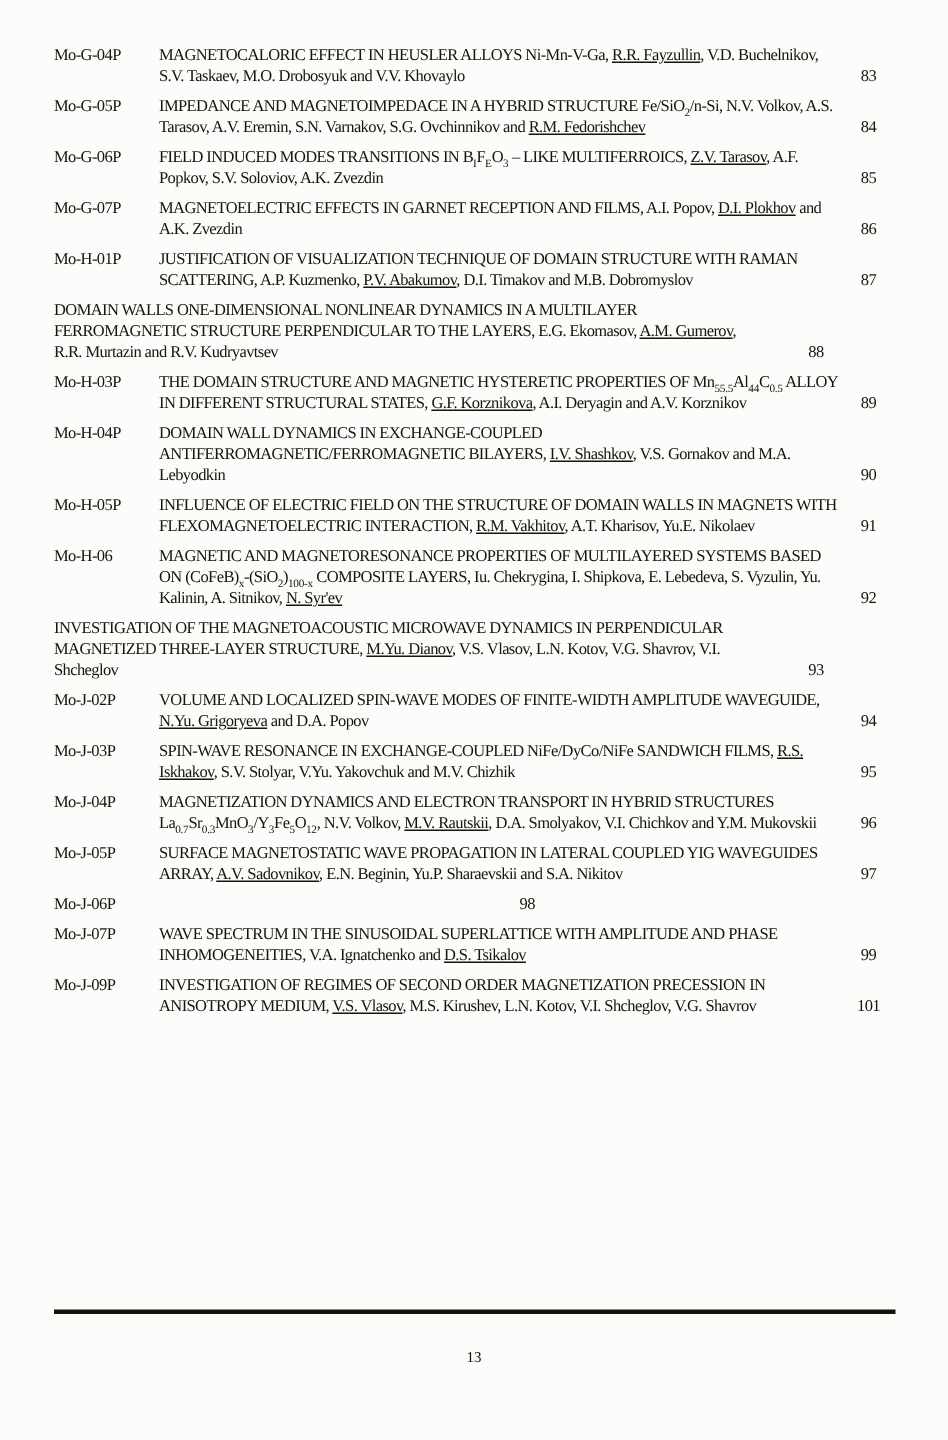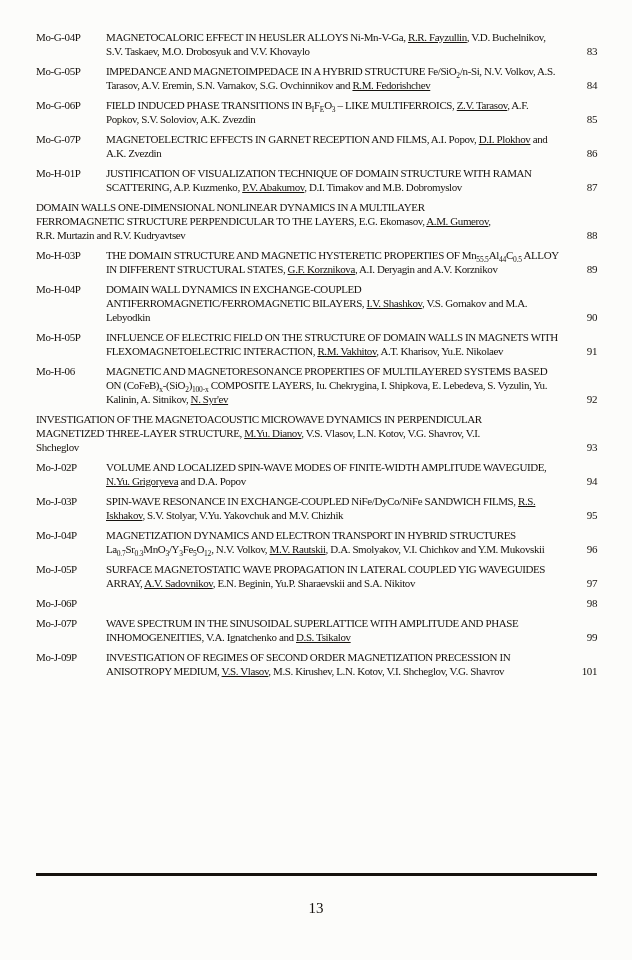--- a/index.html
+++ b/index.html
@@ -22,37 +22,37 @@
     font-size: 11px;
     line-height: 14px;
     letter-spacing: -0.4px;
   }
   .code  { flex: 0 0 70px; width: 70px; white-space: nowrap; }
   .title { flex: 0 0 455px; width: 455px; }
   .title sub { font-size: 7.5px; letter-spacing: -0.2px; line-height: 0; }
   .u { text-decoration: underline; text-underline-offset: 1px; }
   .pageno {
     flex: 1 1 auto;
-    text-align: right;
+    text-align: center;
     align-self: flex-end;
     white-space: nowrap;
   }
   .rule {
     position: absolute;
     left: 36px; top: 873px;
     width: 561px; height: 3px;
     background: #15110d;
     border: none; margin: 0; padding: 0;
   }
   .footer {
     position: absolute;
     left: 0; top: 900px;
     width: 632px;
     text-align: center;
-    font-size: 15px;
+    font-size: 10px;
     color: #15110d;
   }
 </style>
 </head>
 <body>
 
 <div class="content" id="entries">
   <div class="entry">
     <div class="code">Mo-G-04P</div>
     <div class="title"><span>MAGNETOCALORIC EFFECT IN HEUSLER ALLOYS Ni-Mn-V-Ga, </span><span class="u">R.R. Fayzullin</span><span>, V.D. Buchelnikov, S.V. Taskaev, M.O. Drobosyuk and V.V. Khovaylo</span></div>
@@ -60,21 +60,21 @@
   </div>
 
   <div class="entry">
     <div class="code">Mo-G-05P</div>
     <div class="title"><span>IMPEDANCE AND MAGNETOIMPEDACE IN A HYBRID STRUCTURE Fe/SiO</span><sub>2</sub><span>/n-Si, N.V. Volkov, A.S. Tarasov, A.V. Eremin, S.N. Varnakov, S.G. Ovchinnikov and </span><span class="u">R.M. Fedorishchev</span></div>
     <div class="pageno">84</div>
   </div>
 
   <div class="entry">
     <div class="code">Mo-G-06P</div>
-    <div class="title"><span>FIELD INDUCED PHASE TRANSITIONS IN B</span><sub>I</sub><span>F</span><sub>E</sub><span>O</span><sub>3</sub><span> – LIKE MULTIFERROICS, </span><span class="u">Z.V. Tarasov</span><span>, A.F. Popkov, S.V. Soloviov, A.K. Zvezdin</span></div>
+    <div class="title"><span>FIELD INDUCED MODES TRANSITIONS IN B</span><sub>I</sub><span>F</span><sub>E</sub><span>O</span><sub>3</sub><span> – LIKE MULTIFERROICS, </span><span class="u">Z.V. Tarasov</span><span>, A.F. Popkov, S.V. Soloviov, A.K. Zvezdin</span></div>
     <div class="pageno">85</div>
   </div>
 
   <div class="entry">
     <div class="code">Mo-G-07P</div>
     <div class="title"><span>MAGNETOELECTRIC EFFECTS IN GARNET RECEPTION AND FILMS, A.I. Popov, </span><span class="u">D.I. Plokhov</span><span> and A.K. Zvezdin</span></div>
     <div class="pageno">86</div>
   </div>
 
   <div class="entry">

